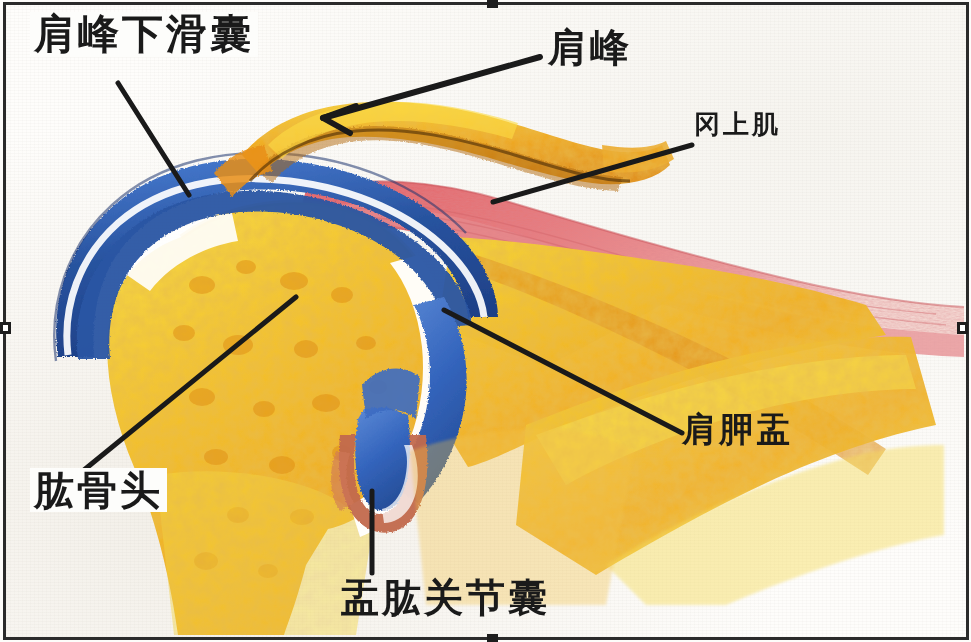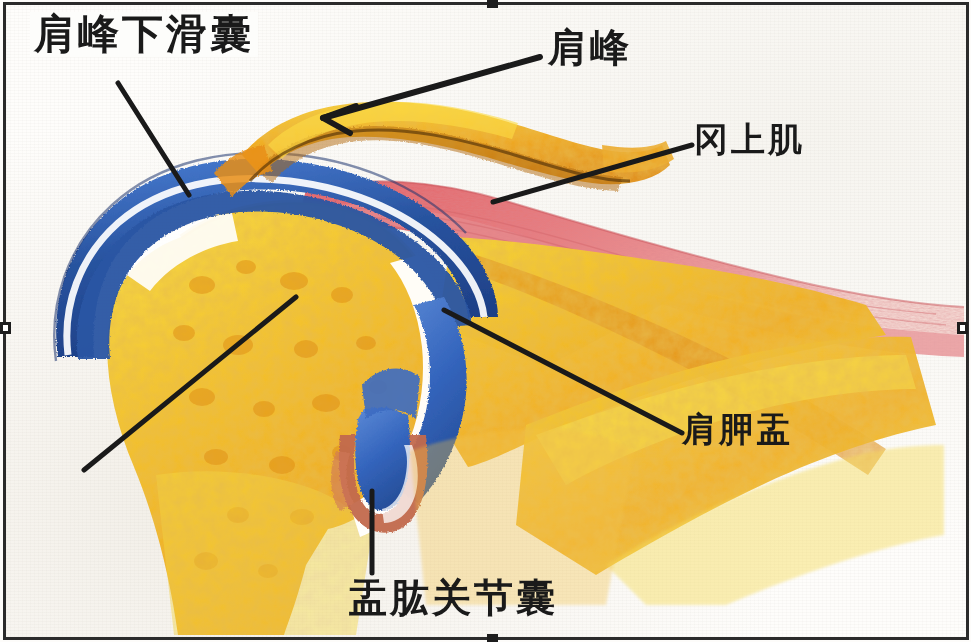--- a/index.html
+++ b/index.html
@@ -83,24 +83,24 @@
     z-index: 25;
     line-height: 1;
   }
   .lbl.boxed {
     background: #fdfdfb;
     padding: 2px 4px;
   }
 
   #lbl-bursa     { left: 30px;  top: 12px;  font-size: 41px; }
   #lbl-acromion  { left: 548px; top: 28px;  font-size: 39px; }
-  #lbl-supra     { left: 694px; top: 122px; font-size: 34px; }
+  #lbl-supra     { left: 694px; top: 111px; font-size: 26px; }
   #lbl-glenoid   { left: 682px; top: 412px; font-size: 34px; }
   #lbl-humhead   { left: 30px;  top: 468px; font-size: 40px; }
-  #lbl-capsule   { left: 348px; top: 578px; font-size: 39px; }
+  #lbl-capsule   { left: 340px; top: 578px; font-size: 39px; }
 </style>
 </head>
 <body>
 
 <div id="stage">
 
   <div class="scan"></div>
 
   <svg id="art" viewBox="0 0 960 632" xmlns="http://www.w3.org/2000/svg">
     <defs>
@@ -405,20 +405,21 @@
   </svg>
 
   <div class="lbl" id="lbl-acromion">肩峰</div>
 
   <div class="lbl boxed" id="lbl-bursa">肩峰下滑囊</div>
 
   <div class="lbl" id="lbl-supra">冈上肌</div>
 
   <div class="lbl" id="lbl-glenoid">肩胛盂</div>
 
+  <div class="lbl boxed" id="lbl-humhead">肱骨头</div>
 
   <div class="lbl" id="lbl-capsule">盂肱关节囊</div>
 
   <div class="sel-border left"></div>
   <div class="sel-border top"></div>
   <div class="sel-border right"></div>
   <div class="sel-border bottom"></div>
 
   <div class="handle h-left"></div>
   <div class="handle h-right"></div>

